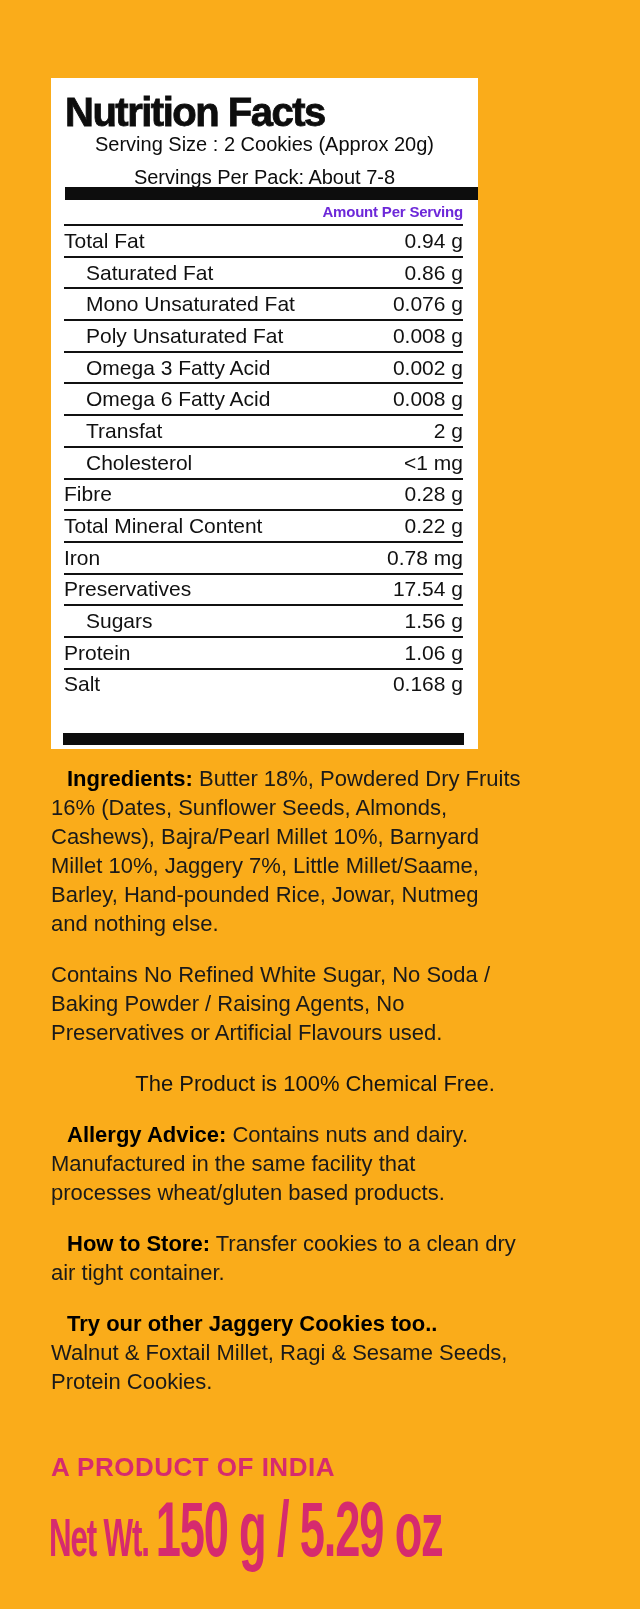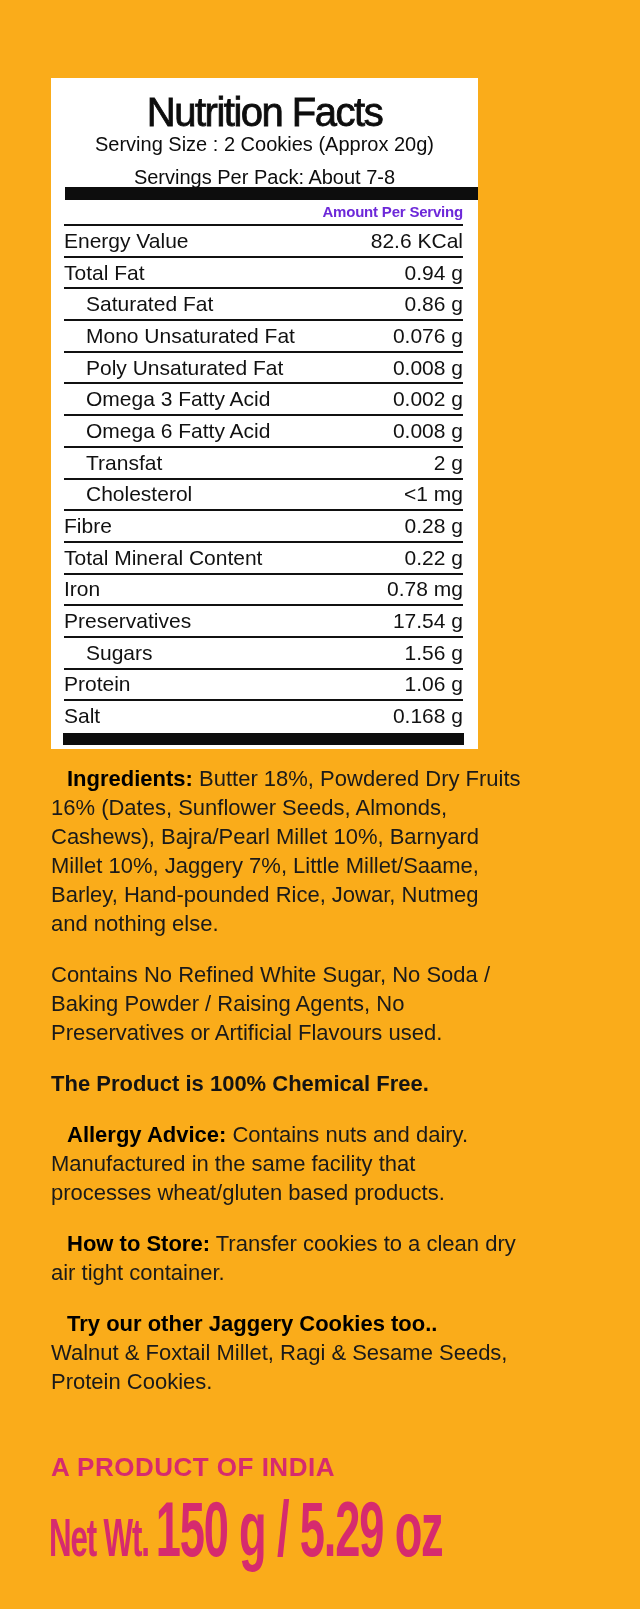--- a/index.html
+++ b/index.html
@@ -8,22 +8,22 @@
     background:#FAAC1A; color:#141414;
     font-family:"Liberation Sans", sans-serif;
   }
 
   
   .panel {
     position:absolute; left:51px; top:78px; width:427px; height:671px;
     background:#ffffff; box-sizing:border-box; padding:14px 14px 0;
   }
   .panel-title {
-    margin:1px 0 0; text-align:center;
-    font-size:40px; line-height:38px; font-weight:400; letter-spacing:-1.5px;
+    margin:1px 0 0; text-align:left;
+    font-size:40px; line-height:38px; font-weight:700; letter-spacing:-1.5px;
     color:#0d0d0d; -webkit-text-stroke:0.8px #0d0d0d;
   }
   .serving-line {
     text-align:center; font-size:20px; line-height:23px; color:#0d0d0d;
   }
   .serving-line.first { margin-top:2px; }
   .serving-line.second { margin-top:10px; }
 
   .bar { background:#0d0d0d; position:absolute; }
   .bar.thick-top  { left:14px; right:0;    top:109px; height:13px; }
@@ -49,21 +49,21 @@
   .nvalue { white-space:nowrap; }
 
   
   .info {
     position:absolute; left:51px; top:752px; width:528px;
     font-size:22px; line-height:29px; color:#1a1a1a;
   }
   .para { margin:12px 0 22px; white-space:pre-line; }
   .lead { color:#000000; font-weight:bold;margin-left:16px; }
   .lead.block { display:block; }
-  .boldline { font-weight:bold; color:#141414; }
+  .boldline { font-weight:normal; color:#141414;text-align:center; }
 
   
   .origin {
     position:absolute; left:51px; top:1452px;
     font-size:26px; font-weight:bold; letter-spacing:0.5px; color:#D62B6E;
   }
   .netwt {
     position:absolute; left:49px; top:1490px;
     display:flex; align-items:baseline; gap:12px;
     transform:scaleX(0.58); transform-origin:left bottom;
@@ -77,24 +77,20 @@
 
 <div>
 
   <section class="panel">
     <h1 class="panel-title">Nutrition Facts</h1>
     <div class="serving-line first">Serving Size : 2 Cookies (Approx 20g)</div>
     <div class="serving-line second">Servings Per Pack: About 7-8</div>
     <div class="bar thick-top"></div>
     <div class="amount-header">Amount Per Serving</div>
     <div class="ntable">
-  <div class="nrow">
-          <span class="nlabel">Energy Value</span>
-          <span class="nvalue">82.6 KCal</span>
-        </div>
 
   <div class="nrow">
           <span class="nlabel">Total Fat</span>
           <span class="nvalue">0.94 g</span>
         </div>
 
   <div class="nrow indent">
           <span class="nlabel">Saturated Fat</span>
           <span class="nvalue">0.86 g</span>
         </div>

